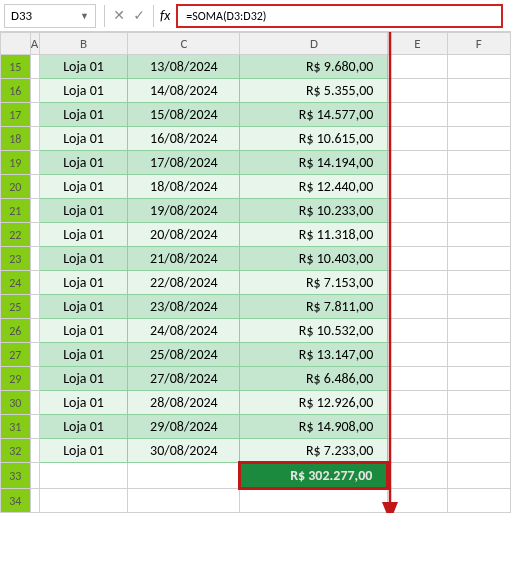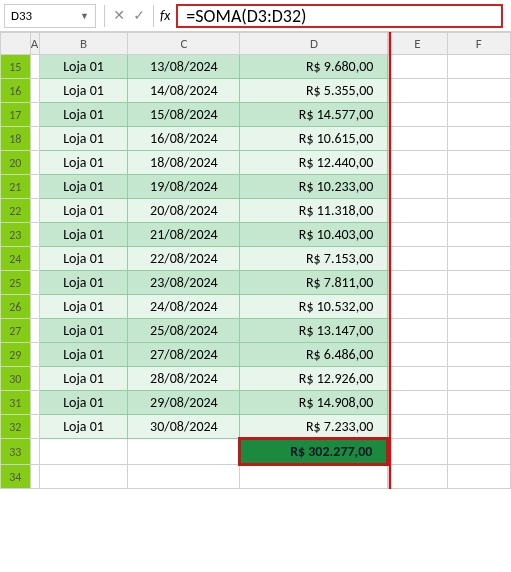--- a/index.html
+++ b/index.html
@@ -32,21 +32,21 @@
   .name-box .chev { font-size: 9px; color: #666; }
   .fx-sep { width: 1px; background: #ccc; height: 22px; margin: 0 4px;}
   .fx-btn { width: 20px; text-align: center; color: #888; font-size: 14px; }
   .fx-label { font-style: italic; font-size: 14px; margin: 0 4px 0 2px; }
   .formula-input {
     flex: 1;
     border: 2px solid #d02020;
     padding: 6px 8px;
     margin: 2px 8px 2px 2px;
     height: 24px;
-    font-size: 18px;
+    font-size: 12px;
     display: flex;
     align-items: center;
   }
   .sheet { position: relative; }
   table { border-collapse: collapse; width: 100%; }
   th, td { padding: 0; }
   .col-head {
     background: #f0f0f0;
     border: 1px solid #d0d0d0;
     text-align: center;
@@ -83,21 +83,21 @@
   .cE { width: 56px; }
   .cF { width: 60px; }
   
   .data-even { background: #c6e7cf; border: 1px solid #8fd19e; text-align: center; }
   .data-odd  { background: #e7f5ea; border: 1px solid #8fd19e; text-align: center; }
   .valD { text-align: right; padding-right: 14px !important; }
   
   .total-wrap {
     border: 3px solid #c01818;
     background: #1b8a3e;
-    color: #0f172a;
+    color: #e5e5e5;
     font-weight: bold;
     text-align: right;
     padding-right: 14px !important;
     height: 26px;
   }
   
   .arrow {
     position: absolute;
     top: 0;
     left: 376px;
@@ -168,20 +168,29 @@
         <tr>
           <td class="row-head">18</td>
           <td class="cell cA"></td>
           <td class="cell cB data-odd">Loja 01</td>
           <td class="cell cC data-odd">16/08/2024</td>
           <td class="cell cD data-odd valD">R$ 10.615,00</td>
           <td class="cell cE"></td>
           <td class="cell cF"></td>
         </tr>
         <tr>
+          <td class="row-head">19</td>
+          <td class="cell cA"></td>
+          <td class="cell cB data-even">Loja 01</td>
+          <td class="cell cC data-even">17/08/2024</td>
+          <td class="cell cD data-even valD">R$ 14.194,00</td>
+          <td class="cell cE"></td>
+          <td class="cell cF"></td>
+        </tr>
+        <tr>
           <td class="row-head">20</td>
           <td class="cell cA"></td>
           <td class="cell cB data-odd">Loja 01</td>
           <td class="cell cC data-odd">18/08/2024</td>
           <td class="cell cD data-odd valD">R$ 12.440,00</td>
           <td class="cell cE"></td>
           <td class="cell cF"></td>
         </tr>
         <tr>
           <td class="row-head">21</td>

